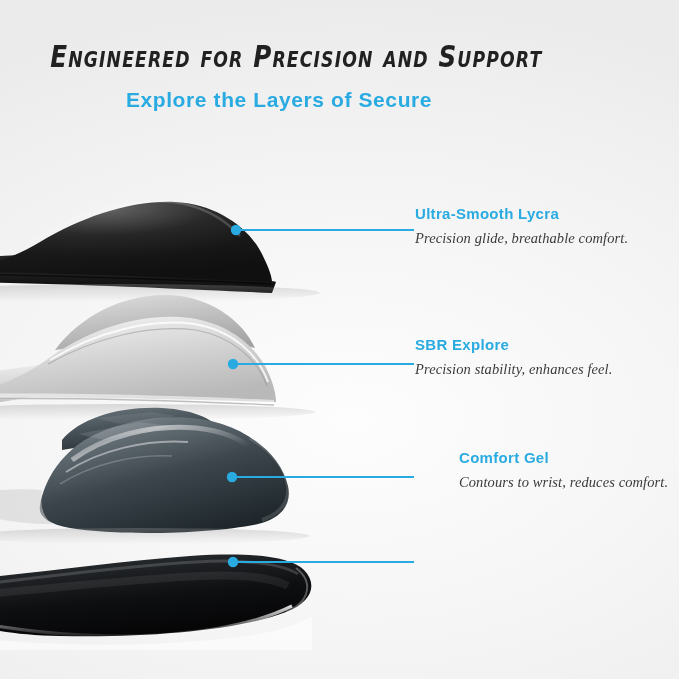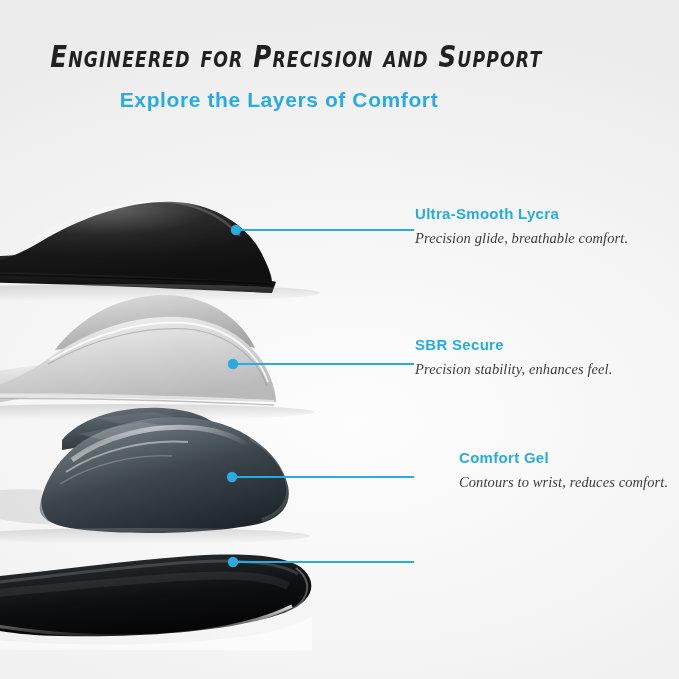--- a/index.html
+++ b/index.html
@@ -121,21 +121,21 @@
   }
   .leaders svg { display: block; width: 679px; height: 679px; }
 </style>
 </head>
 <body>
 
 <div class="poster">
 
   <div class="heading-block">
     <h1 class="title">Engineered for Precision and Support</h1>
-    <h2 class="subtitle">Explore the Layers of Comfort</h2>
+    <h2 class="subtitle">Explore the Layers of Secure</h2>
   </div>
 
   <div class="product-stack">
     <svg viewBox="0 0 420 500" xmlns="http://www.w3.org/2000/svg" aria-hidden="true">
       <defs>
 
         <linearGradient id="gLycra" x1="0" y1="0" x2="0.35" y2="1">
           <stop offset="0%" stop-color="#3a3a3a"></stop>
           <stop offset="18%" stop-color="#262626"></stop>
           <stop offset="55%" stop-color="#1b1b1b"></stop>
@@ -325,21 +325,21 @@
   </div>
 
   <div class="callouts">
 
     <div class="callout callout-1">
       <p class="callout-title">Ultra-Smooth Lycra</p>
       <p class="callout-desc">Precision glide, breathable comfort.</p>
     </div>
 
     <div class="callout callout-2">
-      <p class="callout-title">SBR Secure</p>
+      <p class="callout-title">SBR Explore</p>
       <p class="callout-desc">Precision stability, enhances feel.</p>
     </div>
 
     <div class="callout callout-3">
       <p class="callout-title">Comfort Gel</p>
       <p class="callout-desc">Contours to wrist, reduces comfort.</p>
     </div>
 
 
   </div>

